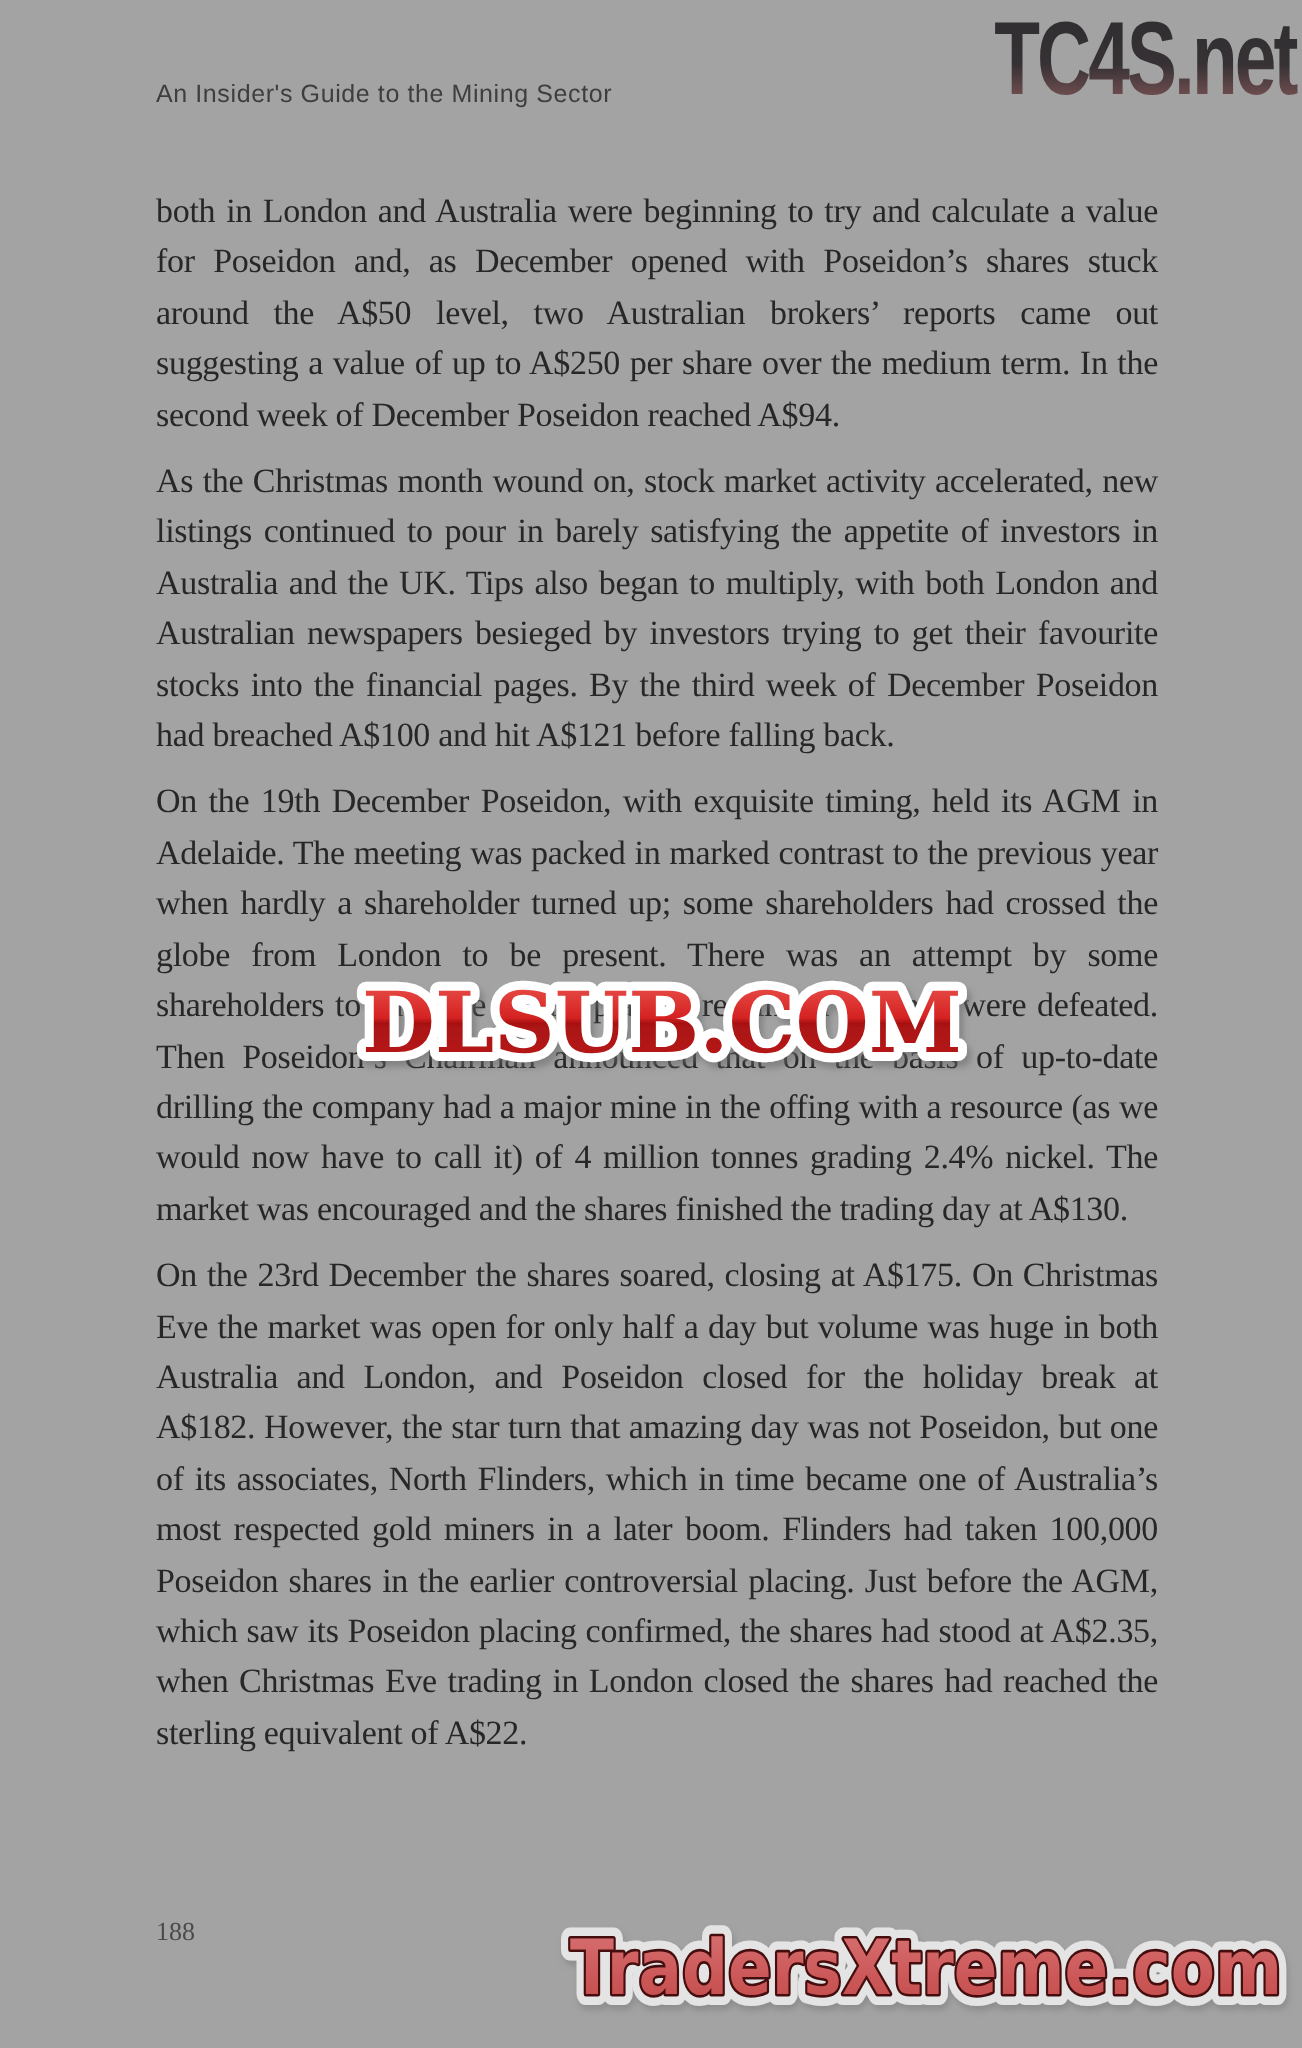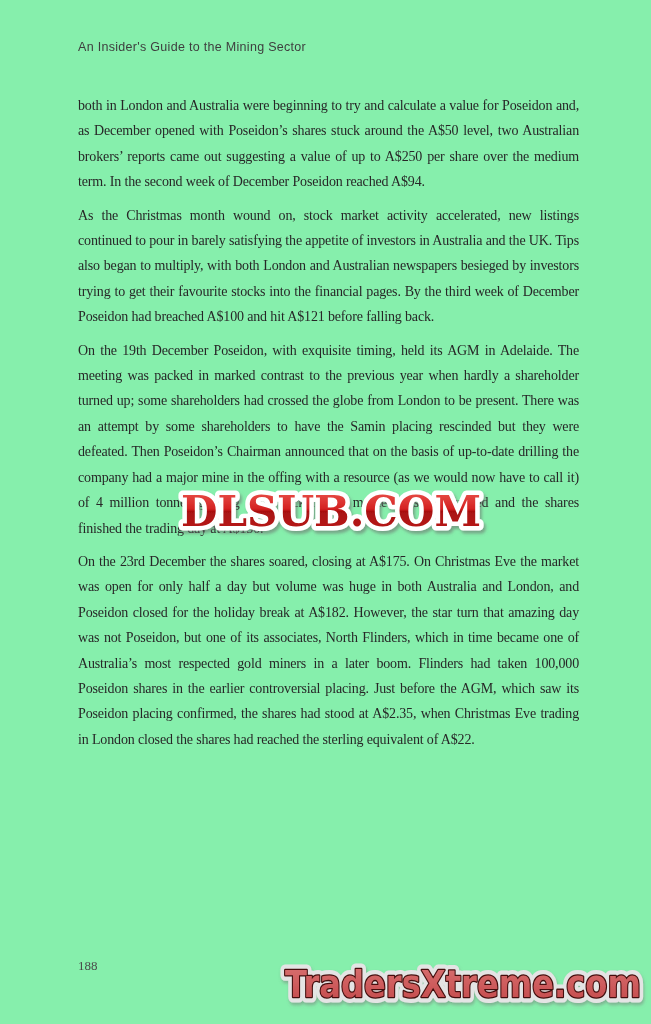--- a/index.html
+++ b/index.html
@@ -1,21 +1,21 @@
 <!DOCTYPE html>
 <html><head>
 <meta charset="utf-8">
 <style>
   html, body { margin: 0; padding: 0; background: #888; }
   .page {
     position: relative;
     width: 651px;
     height: 1024px;
     margin: 0 auto;
-    background: #86efac;
+    background: #a3a3a3;
     overflow: hidden;
     font-family: "Liberation Serif", serif;
   }
 
   
   .running-header {
     position: absolute;
     left: 78px;
     top: 40px;
     font-family: "Liberation Sans", sans-serif;
@@ -23,21 +23,21 @@
     letter-spacing: 0.3px;
     color: #3e3e3e;
   }
 
   
   .body-text {
     position: absolute;
     left: 78px;
     top: 93px;
     width: 501px;
-    font-size: 14px;
+    font-size: 17px;
     line-height: 25.4px;
     letter-spacing: -0.15px;
     color: #272727;
     text-align: justify;
   }
   .body-text p { margin: 0 0 8px 0; }
 
   
   .page-number {
     position: absolute;
@@ -72,20 +72,34 @@
   }
   svg { display: block; width: 100%; height: 100%; }
 </style>
 </head>
 <body>
 
 <div class="page">
 
   <div class="running-header">An Insider's Guide to the Mining Sector</div>
 
+  <div class="wm-tc4s">
+    <svg viewBox="0 0 198 56">
+      <defs>
+        <linearGradient id="tc4sGrad" x1="0" y1="0" x2="0" y2="1">
+          <stop offset="0%" stop-color="#2d2d2f"></stop>
+          <stop offset="55%" stop-color="#363134"></stop>
+          <stop offset="100%" stop-color="#936060"></stop>
+        </linearGradient>
+      </defs>
+      <g transform="scale(0.72,1)">
+        <text x="272" y="46" text-anchor="end" font-family="Liberation Sans, sans-serif" font-weight="bold" font-size="52" letter-spacing="-2" fill="url(#tc4sGrad)">TC4S.net</text>
+      </g>
+    </svg>
+  </div>
 
   <div class="body-text">
     <p>both in London and Australia were beginning to try and calculate a value for Poseidon and, as December opened with Poseidon’s shares stuck around the A$50 level, two Australian brokers’ reports came out suggesting a value of up to A$250 per share over the medium term. In the second week of December Poseidon reached A$94.</p>
     <p>As the Christmas month wound on, stock market activity accelerated, new listings continued to pour in barely satisfying the appetite of investors in Australia and the UK. Tips also began to multiply, with both London and Australian newspapers besieged by investors trying to get their favourite stocks into the financial pages. By the third week of December Poseidon had breached A$100 and hit A$121 before falling back.</p>
     <p>On the 19th December Poseidon, with exquisite timing, held its AGM in Adelaide. The meeting was packed in marked contrast to the previous year when hardly a shareholder turned up; some shareholders had crossed the globe from London to be present. There was an attempt by some shareholders to have the Samin placing rescinded but they were defeated. Then Poseidon’s Chairman announced that on the basis of up-to-date drilling the company had a major mine in the offing with a resource (as we would now have to call it) of 4 million tonnes grading 2.4% nickel. The market was encouraged and the shares finished the trading day at A$130.</p>
     <p>On the 23rd December the shares soared, closing at A$175. On Christmas Eve the market was open for only half a day but volume was huge in both Australia and London, and Poseidon closed for the holiday break at A$182. However, the star turn that amazing day was not Poseidon, but one of its associates, North Flinders, which in time became one of Australia’s most respected gold miners in a later boom. Flinders had taken 100,000 Poseidon shares in the earlier controversial placing. Just before the AGM, which saw its Poseidon placing confirmed, the shares had stood at A$2.35, when Christmas Eve trading in London closed the shares had reached the sterling equivalent of A$22.</p>
   </div>
 
   <div class="wm-dlsub">
     <svg viewBox="0 0 318 64">

